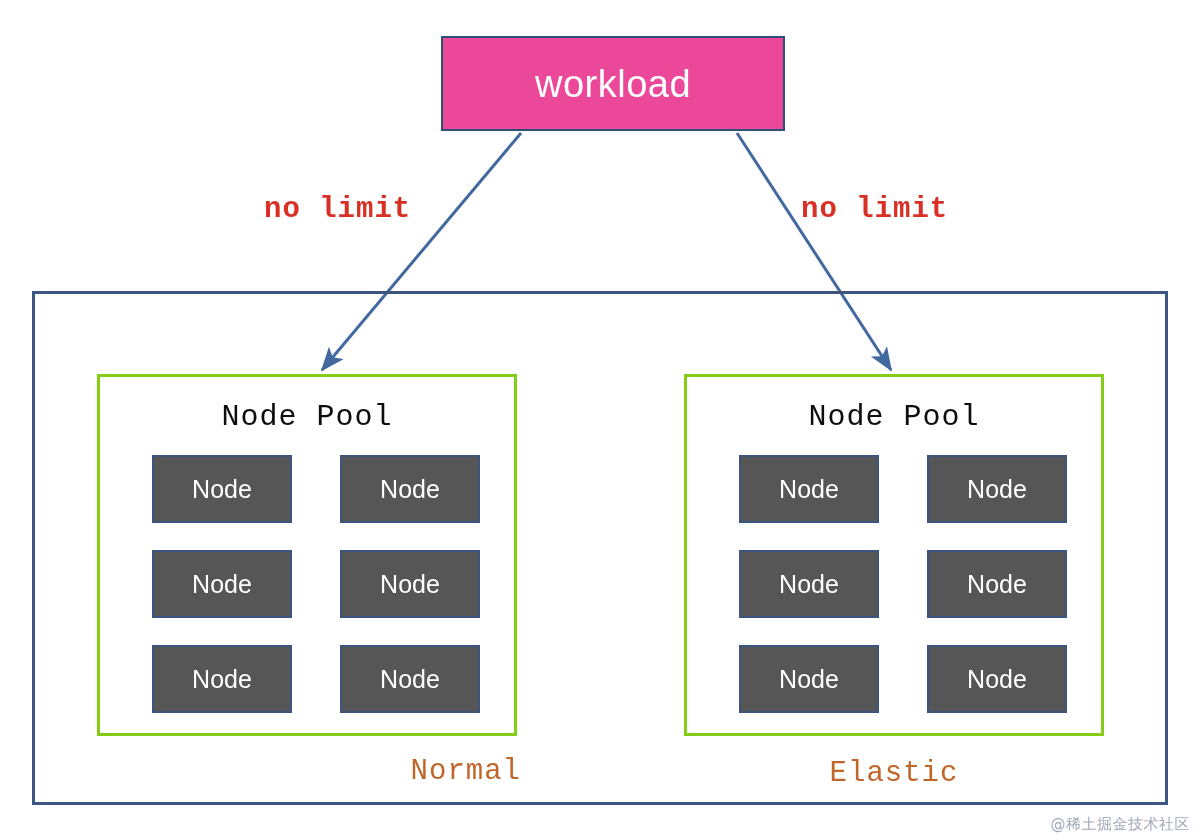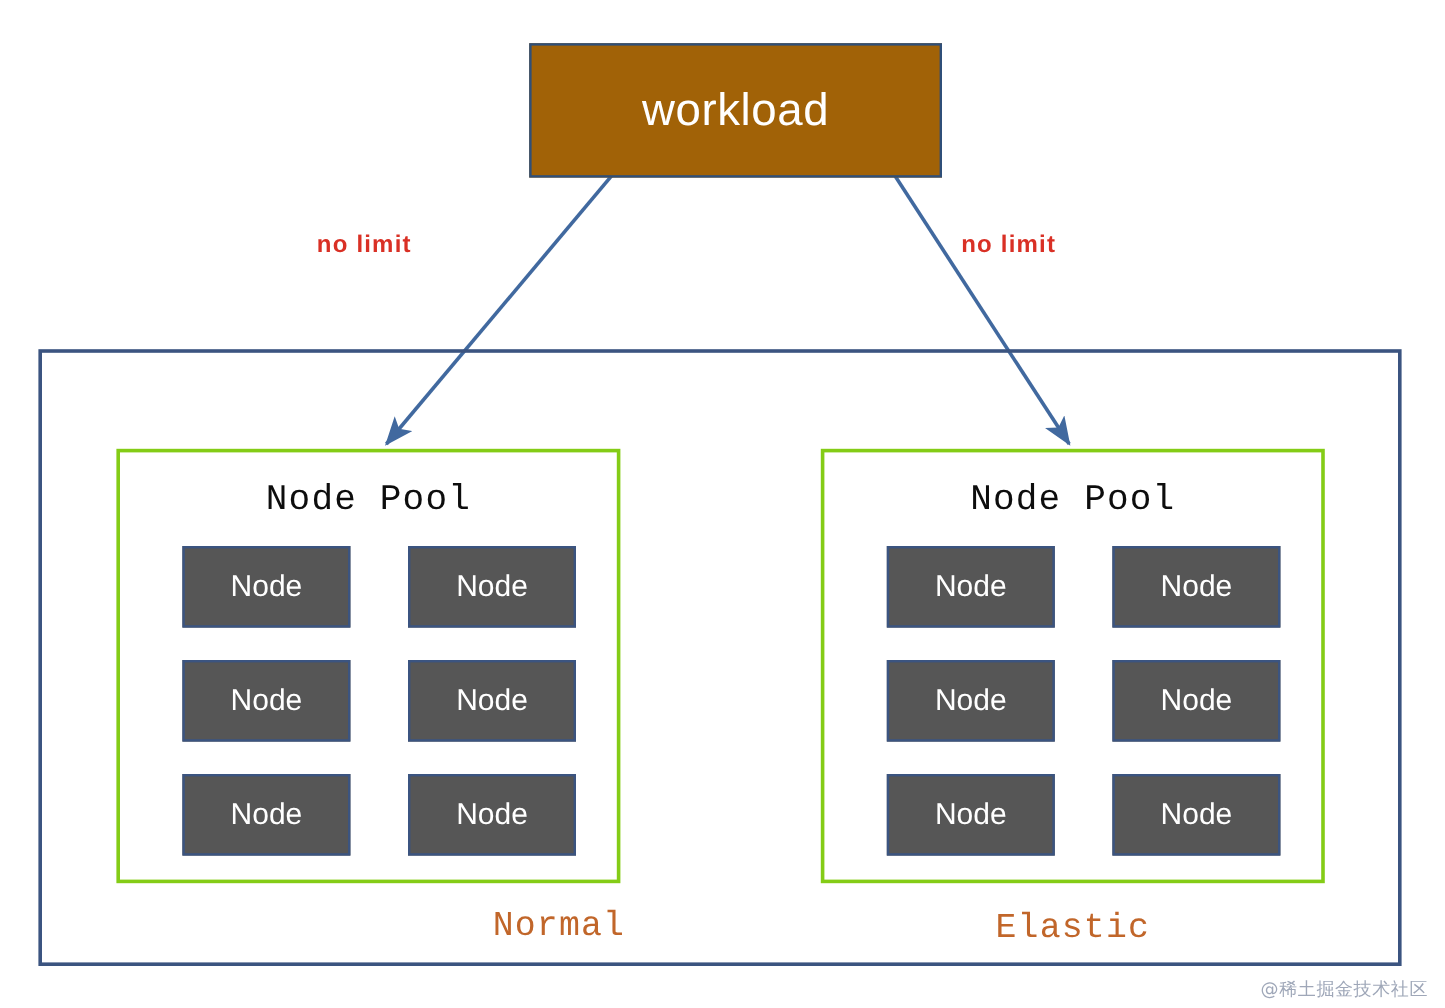--- a/index.html
+++ b/index.html
@@ -25,43 +25,43 @@
     height: 840px;
     pointer-events: none;
   }
 
   
   .workload-box {
     position: absolute;
     left: 441px;
     top: 36px;
     width: 344px;
-    height: 112px;
-    background: #a16207;
+    height: 95px;
+    background: #ec4899;
     border: 2px solid #2f4f79;
     box-sizing: border-box;
     display: flex;
     align-items: center;
     justify-content: center;
   }
   .workload-label {
     color: #ffffff;
     font-family: "Liberation Sans", sans-serif;
     font-size: 38px;
     font-weight: 400;
     letter-spacing: 0.5px;
     line-height: 1;
   }
 
   
   .edge-label {
     position: absolute;
     color: #d93025;
-    font-family: Liberation Sans, sans-serif;
-    font-size: 20px;
+    font-family: Liberation Mono, monospace;
+    font-size: 29px;
     font-weight: 700;
     letter-spacing: 1px;
     white-space: nowrap;
   }
   .edge-label.left  { left: 264px; top: 193px; }
   .edge-label.right { left: 801px; top: 193px; }
 
   
   .cluster-box {
     position: absolute;

